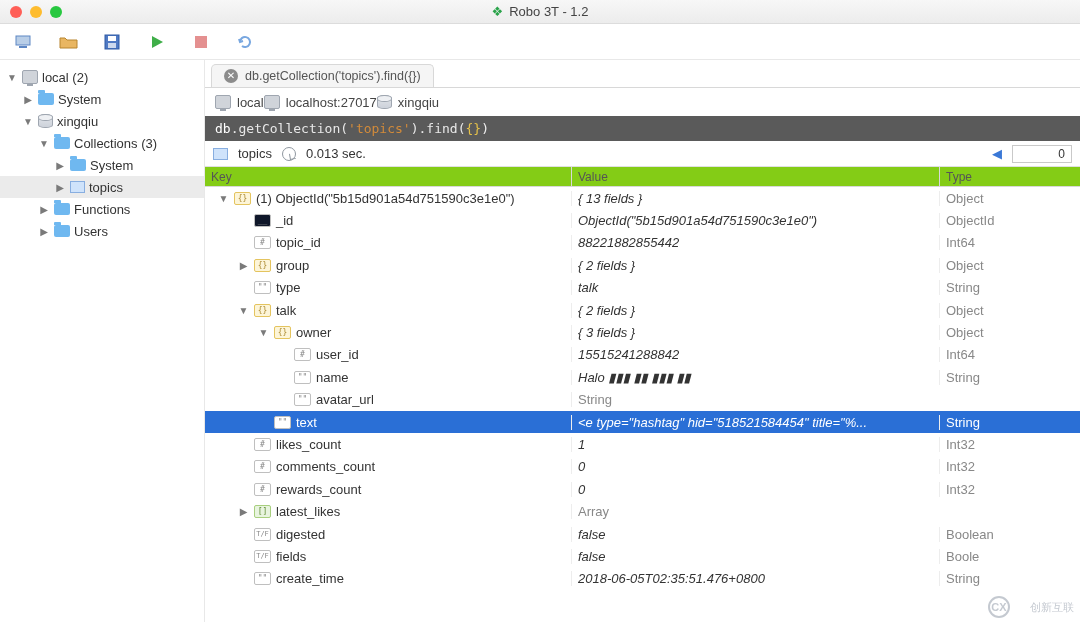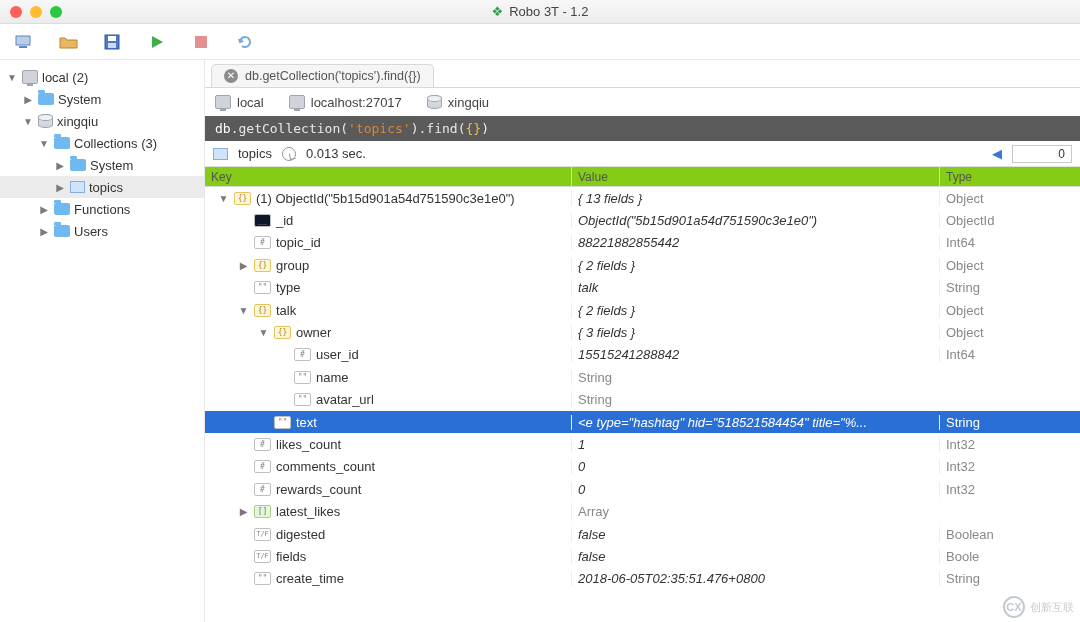--- a/index.html
+++ b/index.html
@@ -49,21 +49,21 @@
 .folder-icon{width:16px;height:12px;background:#6fb8f0;border-radius:2px;position:relative;display:inline-block;}
 .folder-icon::before{content:"";position:absolute;top:-3px;left:0;width:7px;height:3px;background:#6fb8f0;border-radius:1px 1px 0 0;}
 .db-icon{display:inline-block;width:15px;height:14px;border:1px solid #9fa6b0;border-radius:7px/3px;background:linear-gradient(#e3e6eb,#cdd2da);position:relative;}
 .db-icon::before{content:"";position:absolute;top:-1px;left:-1px;right:-1px;height:5px;border:1px solid #9fa6b0;border-radius:7px/3px;background:#eef0f3;}
 .tbl-icon{display:inline-block;width:15px;height:12px;border:1px solid #88aee0;background:#cfe3fb;}
 .tree .sel{background:#ebebeb;}
 .content{flex:1;display:flex;flex-direction:column;min-width:0;}
 .tabs{height:28px;display:flex;align-items:flex-end;padding-left:6px;border-bottom:1px solid #d8d8d8;}
 .tab{display:flex;align-items:center;gap:7px;background:#f5f5f5;border:1px solid #d8d8d8;border-bottom:none;border-radius:5px 5px 0 0;padding:4px 12px;font-size:12.5px;color:#555;}
 .tab .close{width:14px;height:14px;border-radius:50%;background:#8c8c8c;color:#fff;display:flex;align-items:center;justify-content:center;font-size:10px;line-height:1;}
-.bc{height:28px;display:flex;align-items:center;gap:25px;padding-left:10px;color:#444;}
+.bc{height:28px;display:flex;align-items:center;gap:0;padding-left:10px;color:#444;}
 .bc .seg{display:flex;align-items:center;gap:6px;}
 .codebar{background:#5a5a5a;color:#eaeaea;font-family:Menlo,Consolas,monospace;font-size:13px;padding:5px 10px;}
 .codebar .db{color:#ffffff;}
 .codebar .m{color:#e8e8e8;}
 .codebar .s{color:#d38b3a;}
 .codebar .p{color:#f0f0f0;}
 .codebar .b{color:#e6c24a;}
 .resbar{height:26px;display:flex;align-items:center;gap:10px;padding:0 8px;border-bottom:1px solid #e0e0e0;}
 .clock-icon{width:14px;height:14px;border:1.5px solid #8f979f;border-radius:50%;position:relative;display:inline-block;}
 .clock-icon::after{content:"";position:absolute;left:50%;top:50%;width:5px;height:5px;border-left:1.5px solid #8f979f;border-bottom:1.5px solid #8f979f;transform-origin:top left;transform:rotate(-10deg);}
@@ -83,21 +83,21 @@
 .grow.sel .v,.grow.sel .t{color:#fff;}
 .pad{display:inline-block;}
 .kicon{width:17px;height:13px;border:1px solid #bfbfbf;border-radius:2px;background:#fff;display:inline-flex;align-items:center;justify-content:center;font-size:8px;color:#888;font-family:Menlo,monospace;}
 .kicon.obj{background:#fdf5d8;border-color:#e4c45f;color:#a9862a;}
 .kicon.id{background:#0f172a;}
 .kicon.num{}
 .kicon.str{}
 .kicon.bool{font-size:7px;}
 .kicon.arr{background:#e8f4df;border-color:#a8cf7e;color:#5c8a2f;}
 .grow .disclose{width:11px;}
-.watermark{position:absolute;right:6px;bottom:4px;opacity:.8;display:flex;align-items:center;gap:5px;color:#b6bcc5;font-size:11px;text-align:center;}
+.watermark{position:absolute;right:6px;bottom:4px;opacity:.8;display:flex;align-items:center;gap:20px;color:#b6bcc5;font-size:11px;text-align:center;}
 .watermark .logox{width:22px;height:22px;border:2px solid #b6bcc5;border-radius:50%;display:flex;align-items:center;justify-content:center;font-weight:700;font-size:11px;}
 </style>
 </head>
 <body>
 
 <div class="titlebar">
   <div class="traffic">
     <span class="dot-red"></span>
     <span class="dot-yellow"></span>
     <span class="dot-green"></span>
@@ -331,20 +331,21 @@
             <div class="v">15515241288842</div>
             <div class="t">Int64</div>
           </div>
           <div class="grow">
             <div class="k">
               <span class="pad" style="width: 68px;"></span>
               <span class="disclose"></span>
               <span class="kicon str">""</span>
               <span> name</span>
             </div>
+            <div class="v">Halo ▮▮▮  ▮▮ ▮▮▮ ▮▮</div>
             <div class="t">String</div>
           </div>
           <div class="grow">
             <div class="k">
               <span class="pad" style="width: 68px;"></span>
               <span class="disclose"></span>
               <span class="kicon str">""</span>
               <span> avatar_url</span>
             </div>
             <div class="t">String</div>

